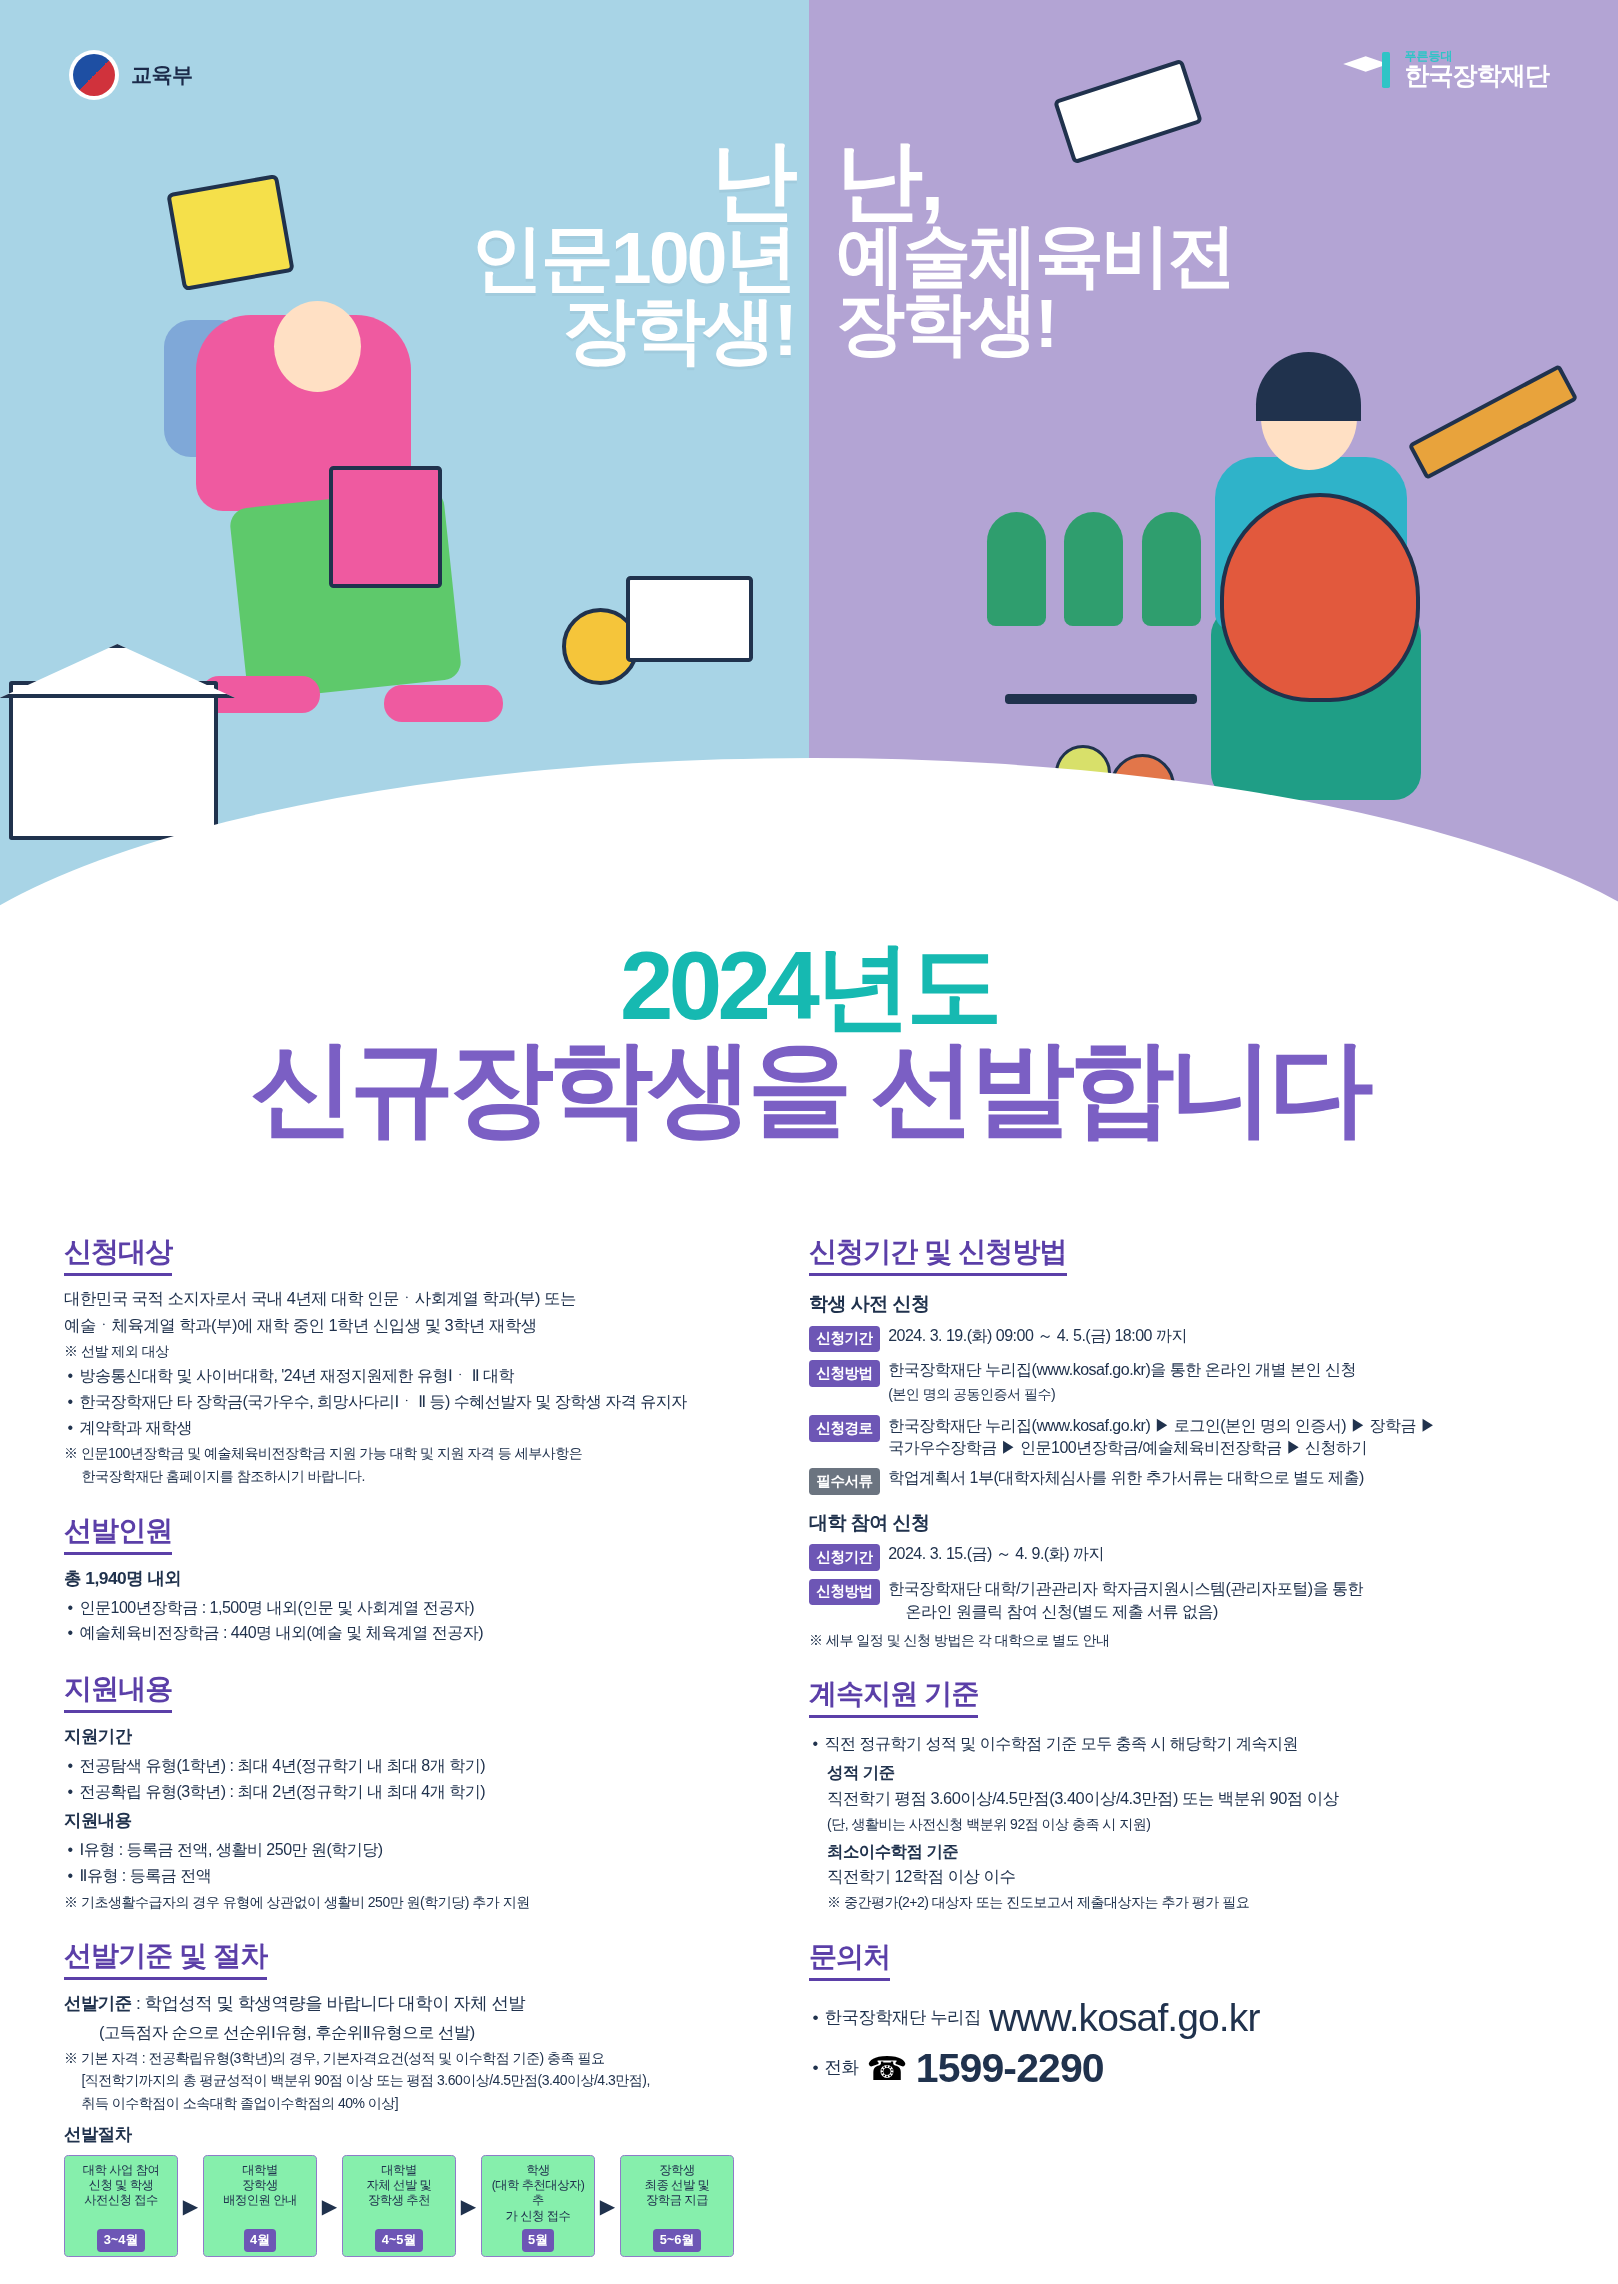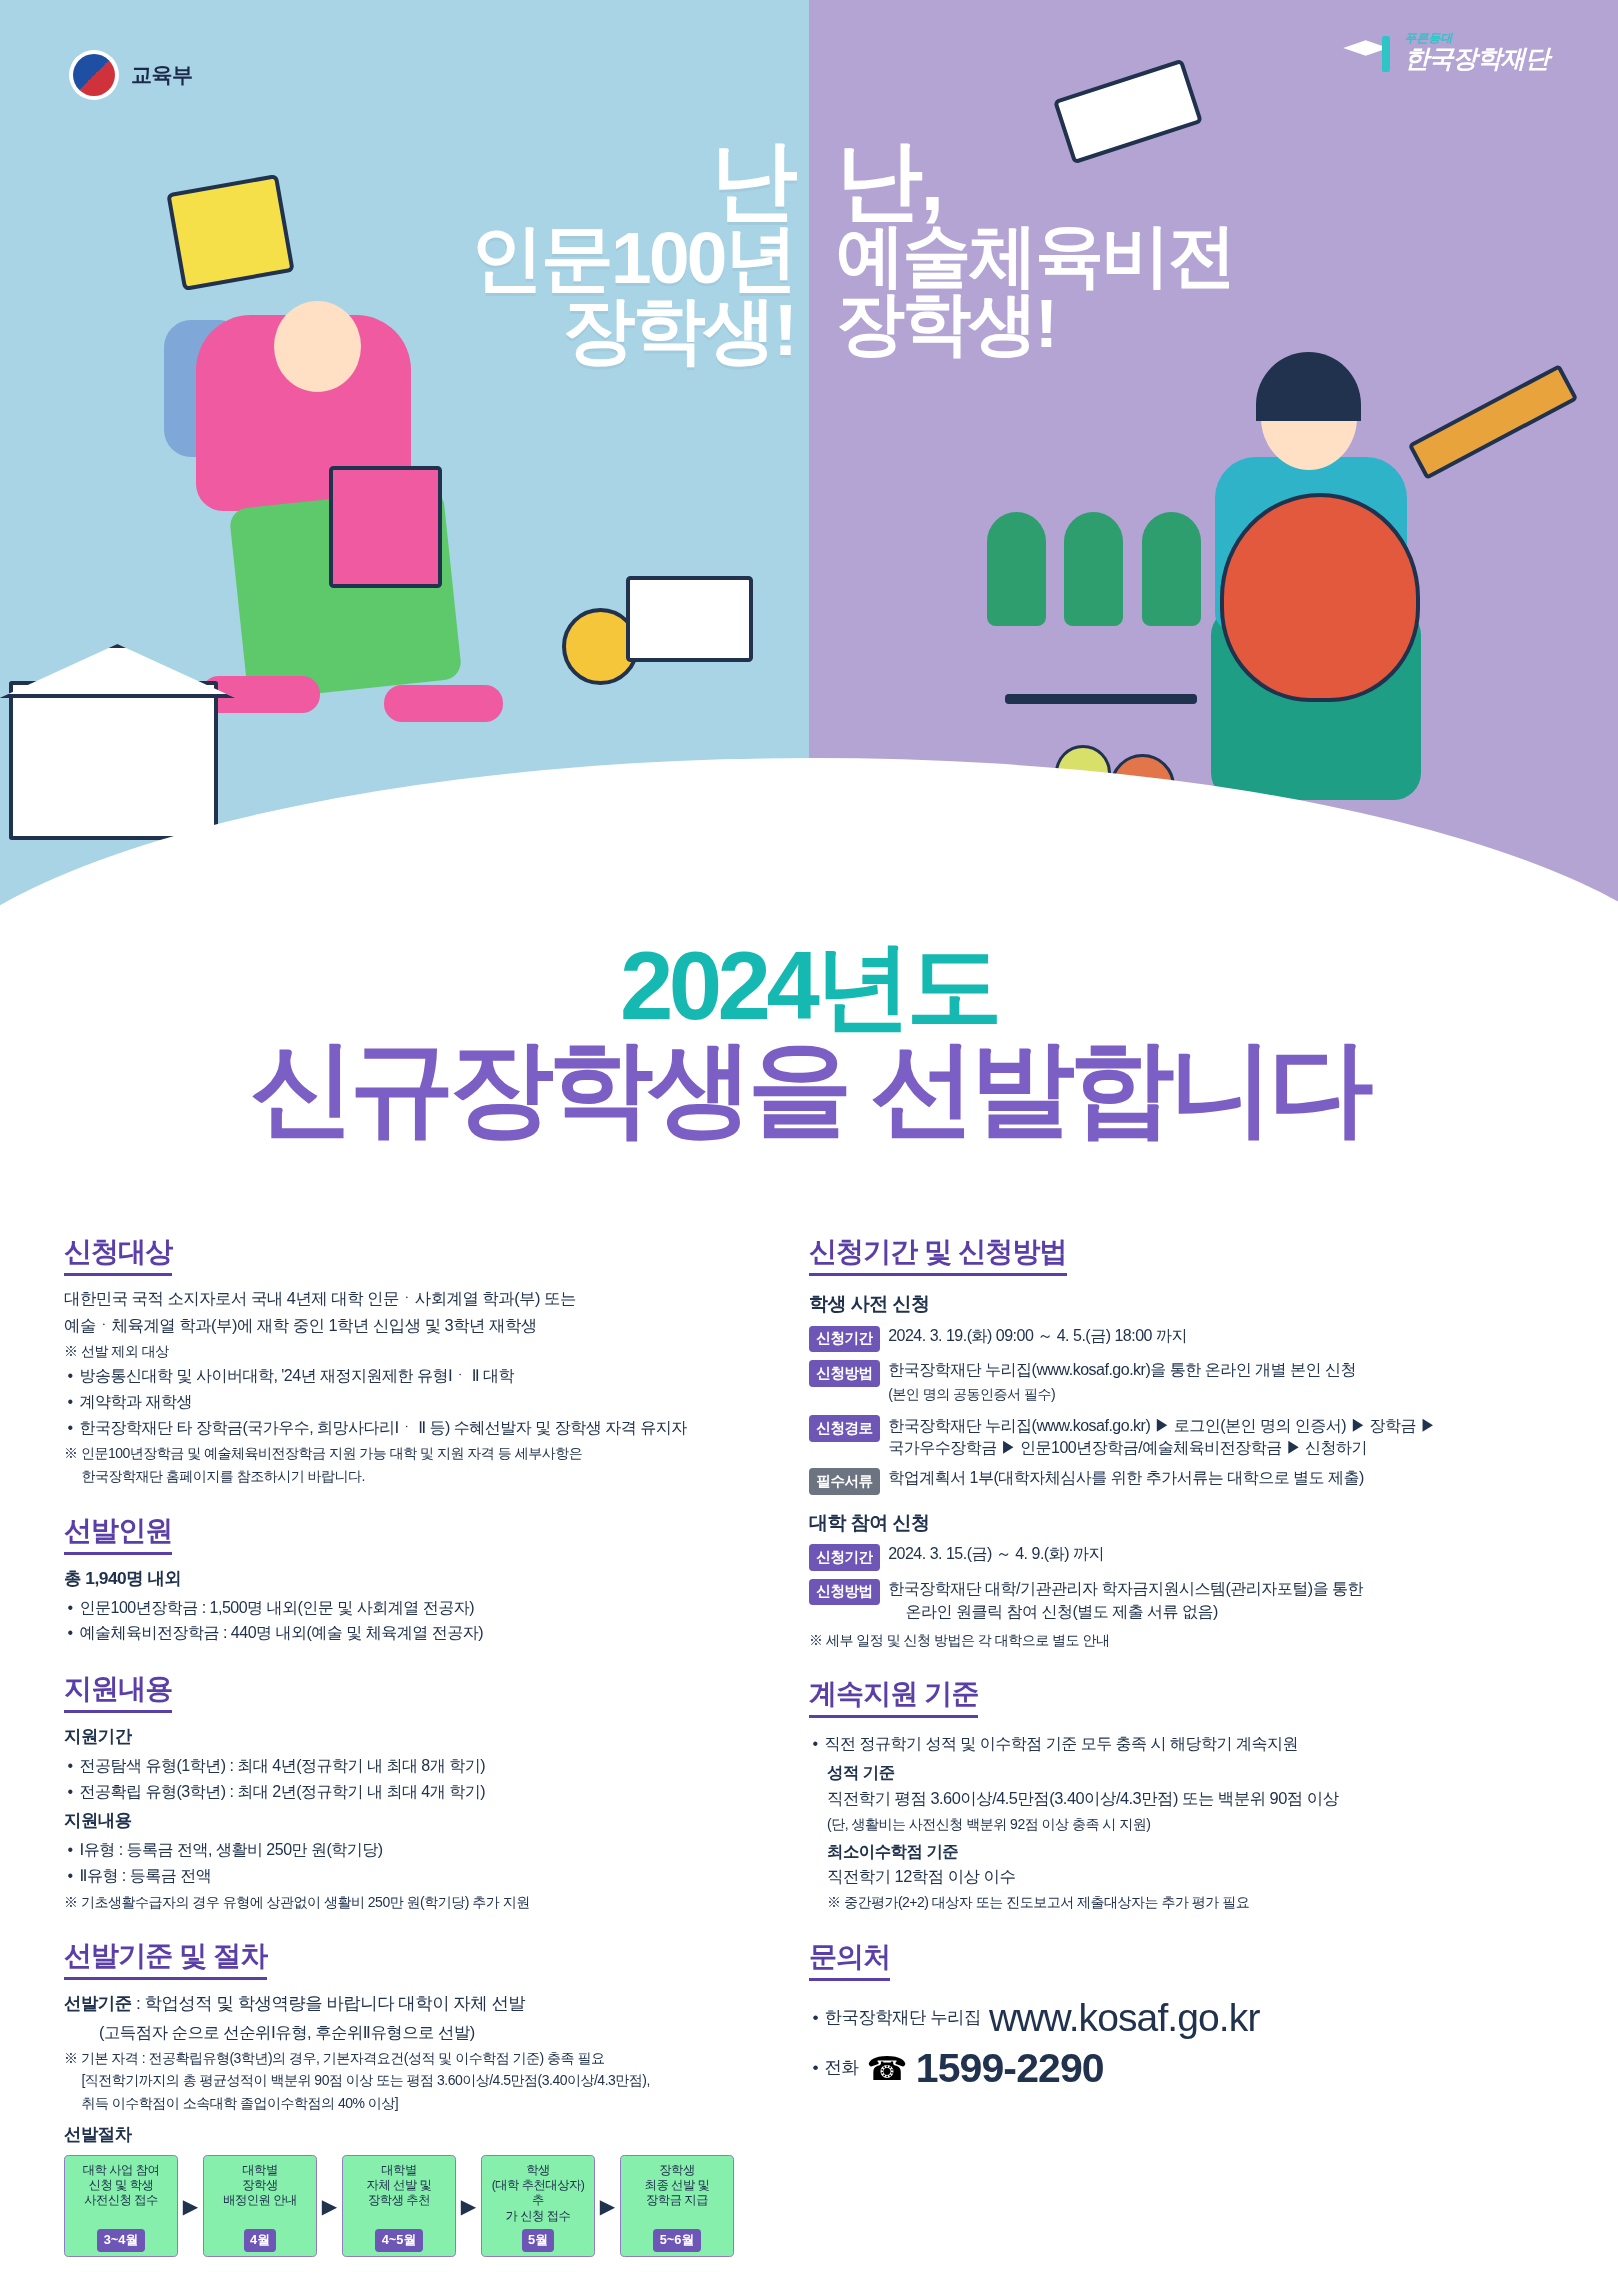--- a/index.html
+++ b/index.html
@@ -43,21 +43,21 @@
     content:"";position:absolute;inset:3.7px;border-radius:50%;
     background:linear-gradient(135deg,#1e4fa3 0 50%, #d0323c 50% 100%);
   }
   .ministry .taegeuk:after{
     content:"";position:absolute;left:8.2px;top:8.2px;width:34px;height:34px;border-radius:50%;
     border:4.6px solid #ffffff;box-sizing:border-box;opacity:.0;
   }
   .ministry-label{font-size:21px;font-weight:bold;color:#1b2a4a;letter-spacing:-0.5px;}
 
   .kosaf-logo{
-    position:absolute;right:69px;top:32px;display:flex;gap:8.2px;font-style:italic;
+    position:absolute;right:69px;top:48px;display:flex;align-items:center;gap:8.2px;
   }
   .kosaf-mark{
     width:53px;height:42px;position:relative;
   }
   .kosaf-mark .cap{
     position:absolute;left:0;top:8.2px;width:45px;height:15.5px;background:#ffffff;
     clip-path:polygon(0 50%,50% 0,100% 50%,50% 100%);
   }
   .kosaf-mark .bar{
     position:absolute;left:39px;top:3.7px;width:7.3px;height:36px;background:#2fc4c6;border-radius:1.8px;
@@ -243,22 +243,22 @@
 
     <div class="col col-left">
 
       <div class="sec-block">
         <h2 class="sec">신청대상</h2>
         <p class="body">대한민국 국적 소지자로서 국내 4년제 대학 인문ㆍ사회계열 학과(부) 또는</p>
         <p class="body">예술ㆍ체육계열 학과(부)에 재학 중인 1학년 신입생 및 3학년 재학생</p>
         <p class="note">※ 선발 제외 대상</p>
         <ul class="dots indent">
           <li>방송통신대학 및 사이버대학, '24년 재정지원제한 유형Ⅰㆍ Ⅱ 대학</li>
+          <li>한국장학재단 타 장학금(국가우수, 희망사다리Ⅰㆍ Ⅱ 등) 수혜선발자 및 장학생 자격 유지자</li>
           <li>계약학과 재학생</li>
-          <li>한국장학재단 타 장학금(국가우수, 희망사다리Ⅰㆍ Ⅱ 등) 수혜선발자 및 장학생 자격 유지자</li>
         </ul>
         <p class="note">※ 인문100년장학금 및 예술체육비전장학금 지원 가능 대학 및 지원 자격 등 세부사항은</p>
         <p class="note" style="padding-left:17.4px">한국장학재단 홈페이지를 참조하시기 바랍니다.</p>
       </div>
 
       <div class="sec-block">
         <h2 class="sec">선발인원</h2>
         <p class="bodyb">총 1,940명 내외</p>
         <ul class="dots">
           <li>인문100년장학금 : 1,500명 내외(인문 및 사회계열 전공자)</li>

